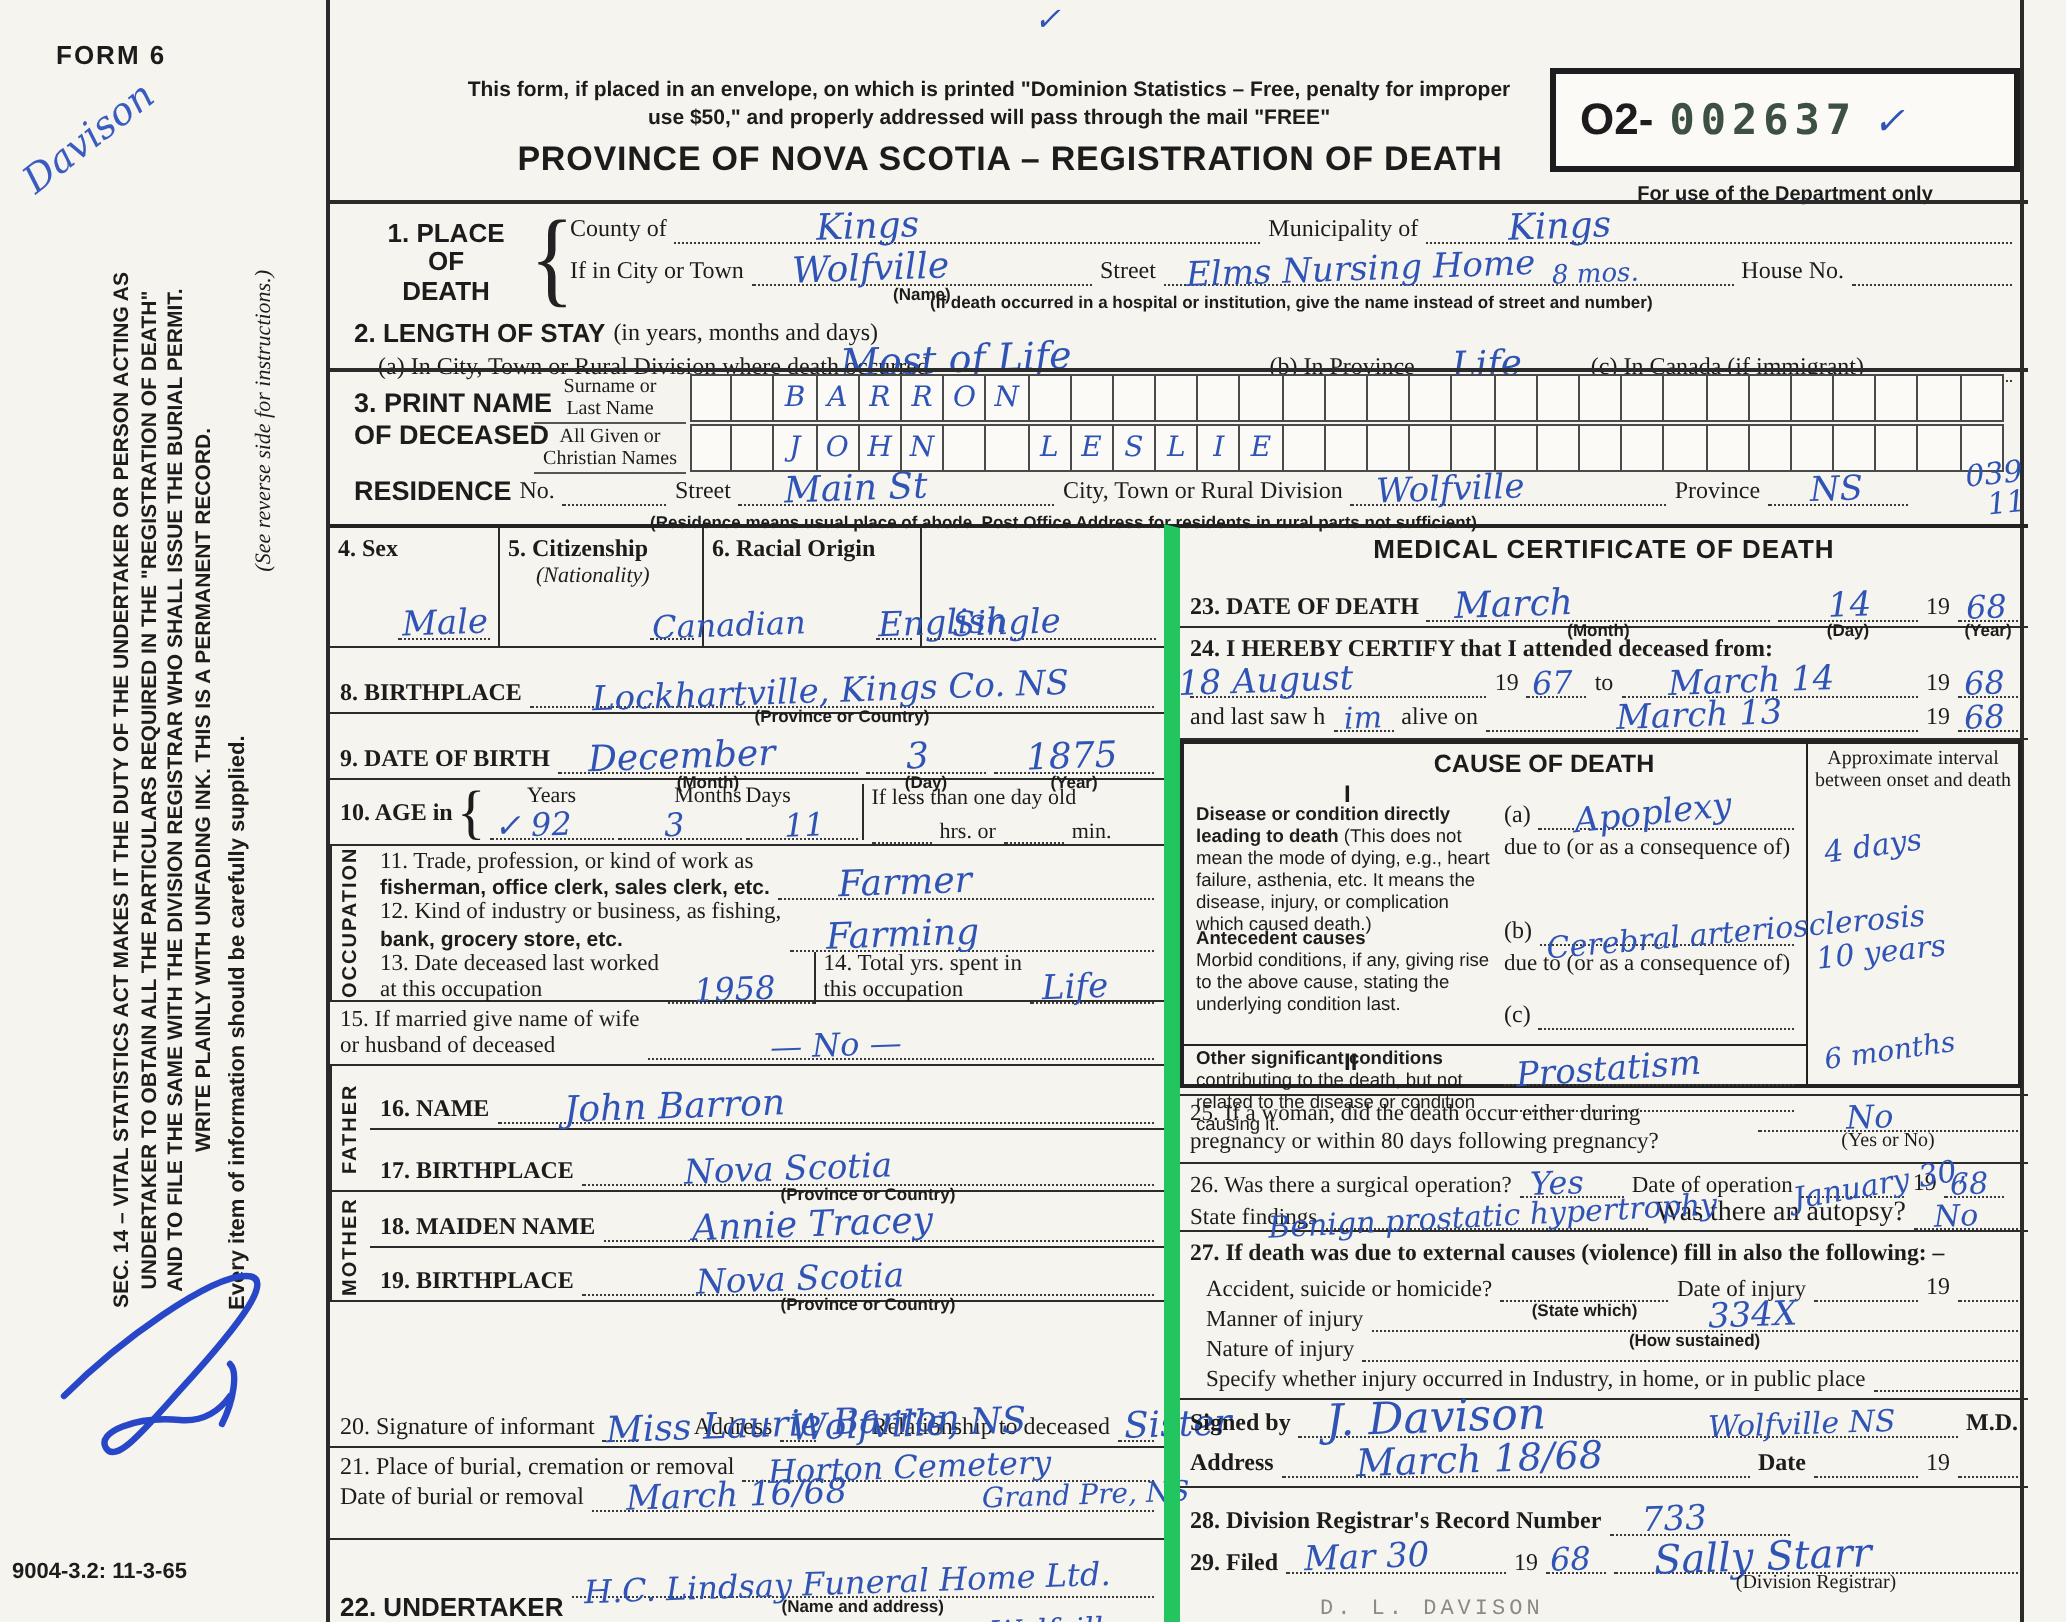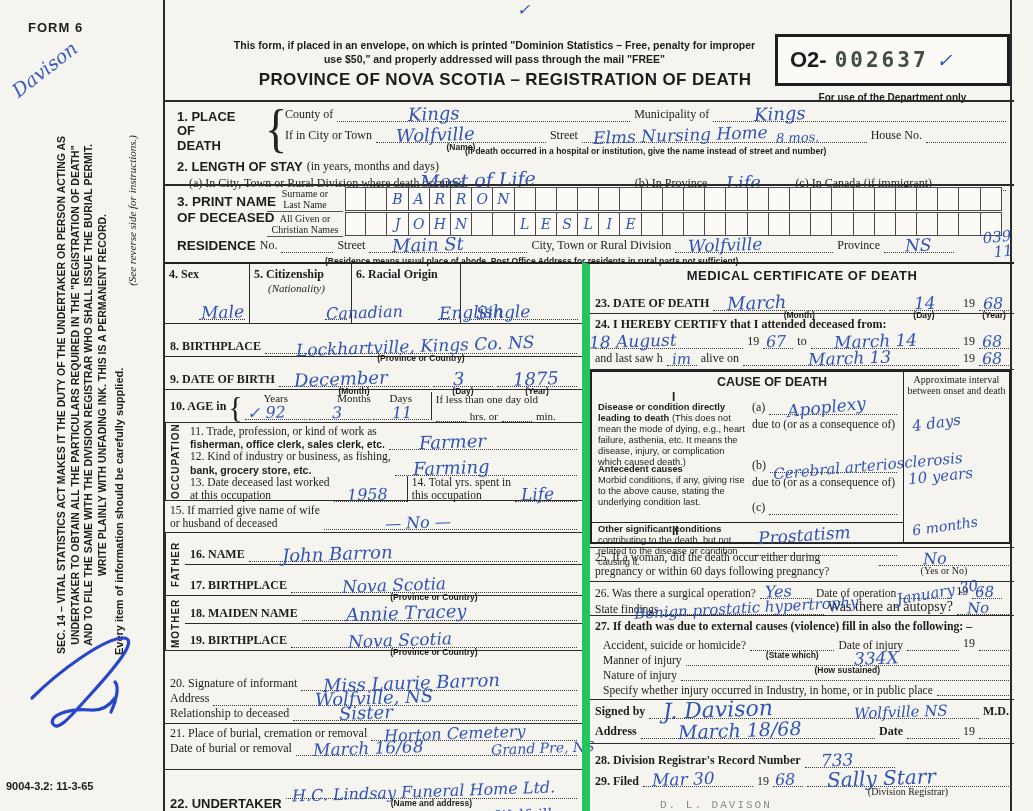--- a/index.html
+++ b/index.html
@@ -34,21 +34,21 @@
   .title  { position:absolute; left:30px; top:70px; width:620px; text-align:center; font-family:"Liberation Sans", sans-serif; font-weight:bold; font-size:17px; letter-spacing:.4px; }
   .check-top { position:absolute; left:352px; top:0px; font-size:16px; }
 
   .deptbox { position:absolute; left:610px; top:34px; width:235px; height:52px; border:3px solid #1d1d1d; background:#fbfaf6; display:flex; align-items:center; padding-left:12px; gap:8px; }
   .dept-prefix { font-family:"Liberation Sans", sans-serif; font-weight:bold; font-size:22px; }
   .dept-num { font-family:"DejaVu Sans Mono", monospace; font-weight:bold; font-size:21px; letter-spacing:3px; color:#3c5142; }
   .dept-cap { position:absolute; left:610px; top:92px; width:235px; text-align:center; font-family:"Liberation Sans", sans-serif; font-weight:bold; font-size:10px; }
 
   
   #sec12 { top:100px; height:84px; border-top:2px solid #2b2b2b; padding:3px 6px 0 10px; }
-  .place-head { position:absolute; left:12px; top:8px; width:92px; font-family:"Liberation Sans", sans-serif; font-weight:bold; font-size:13px; line-height:1.1; text-align:left; }
+  .place-head { position:absolute; left:12px; top:8px; width:92px; font-family:"Liberation Sans", sans-serif; font-weight:bold; font-size:13px; line-height:1.1; text-align:center; }
   .brace1 { position:absolute; left:100px; top:0px; font-size:46px; font-weight:normal; transform:scaleY(1.15); color:#222; }
   .s1lines { position:absolute; left:120px; top:5px; right:8px; }
 
   
   #sec3 { top:184px; height:78px; border-top:2px solid #2b2b2b; }
   .s3head { position:absolute; left:12px; top:8px; font-family:"Liberation Sans", sans-serif; font-weight:bold; font-size:13.5px; line-height:1.2; }
   .namerow { position:absolute; left:102px; height:25px; display:flex; }
   .namelabel { width:76px; font-size:10px; text-align:center; line-height:1.1; border-bottom:1px solid #555; padding-top:1px; }
   .boxes { display:flex; margin-left:2px; }
   .lbox { width:21.2px; height:24px; border:1.2px solid #4a4a4a; border-left:none; display:flex; align-items:center; justify-content:center;
@@ -348,21 +348,21 @@
               <span class="hw" style="left:4%;font-size:16px">✓ 92</span>
             </span>
         </div>
         <div style="flex:0 0 62px;display:flex;flex-direction:column;justify-content:space-between">
           <span class="ps" style="font-size:11px;text-align:right">Months</span>
           <span class="dl">
               <span class="hw" style="left:38%;font-size:16px">3</span>
             </span>
         </div>
         <div style="flex:0 0 56px;display:flex;flex-direction:column;justify-content:space-between">
-          <span class="ps" style="font-size:11px;text-align:center">Days</span>
+          <span class="ps" style="font-size:11px;">Days</span>
           <span class="dl">
               <span class="hw" style="left:34%;font-size:16px">11</span>
             </span>
         </div>
         <div style="flex:1;border-left:1.5px solid #2b2b2b;padding:1px 0 0 4px">
           <div class="ps" style="font-size:11px">If less than one day old</div>
           <div class="fl" style="margin-top:4px">
             <span class="dl t"></span>
             <span class="ps" style="font-size:11px">hrs. or</span>
             <span class="dl t"></span>
@@ -456,21 +456,21 @@
           <div class="fl" style="flex:1;padding:2px 5px">
             <span class="psb">19. BIRTHPLACE</span>
             <span class="dl">
               <span class="hw" style="left:20%;font-size:17px">Nova Scotia</span>
               <span class="ntc">(Province or Country)</span>
             </span>
           </div>
         </div>
       </div>
 
-      <div class="row" style="height:73px;display:flex;flex-direction:column;justify-content:flex-end">
+      <div class="row" style="height:73px;display:flex;justify-content:space-between">
         <div class="fl">
           <span class="ps">20. Signature of informant</span>
           <span class="dl">
               <span class="hw" style="left:8%;font-size:18px">Miss Laurie Barron</span>
             </span>
         </div>
         <div class="fl">
           <span class="ps">Address</span>
           <span class="dl">
               <span class="hw" style="left:28%;font-size:18px">Wolfville, NS</span>
@@ -617,21 +617,21 @@
           </div>
           <div class="cb-line fl" style="top:171px">
             <span class="dl"></span>
           </div>
         </div>
       </div>
 
       <div class="row" style="height:35px;display:flex;justify-content:space-between;align-items:center;border-top:1.5px solid #2b2b2b">
         <div>
           <div class="lbl2">25. If a woman, did the death occur either during</div>
-          <div class="lbl2">pregnancy or within 60 days following pregnancy?</div>
+          <div class="lbl2">pregnancy or within 80 days following pregnancy?</div>
         </div>
         <span class="dl" style="flex:0 0 130px;margin-bottom:10px">
           <span class="hw" style="left:34%;font-size:16px">No</span>
           <span class="ntc" style="font-family:'Liberation Serif',serif;font-weight:normal;font-size:10px">(Yes or No)</span>
         </span>
       </div>
 
       <div class="row" style="height:34px;display:flex;flex-direction:column;justify-content:space-around">
         <div class="fl">
           <span class="ps" style="font-size:11.5px">26. Was there a surgical operation?</span>

